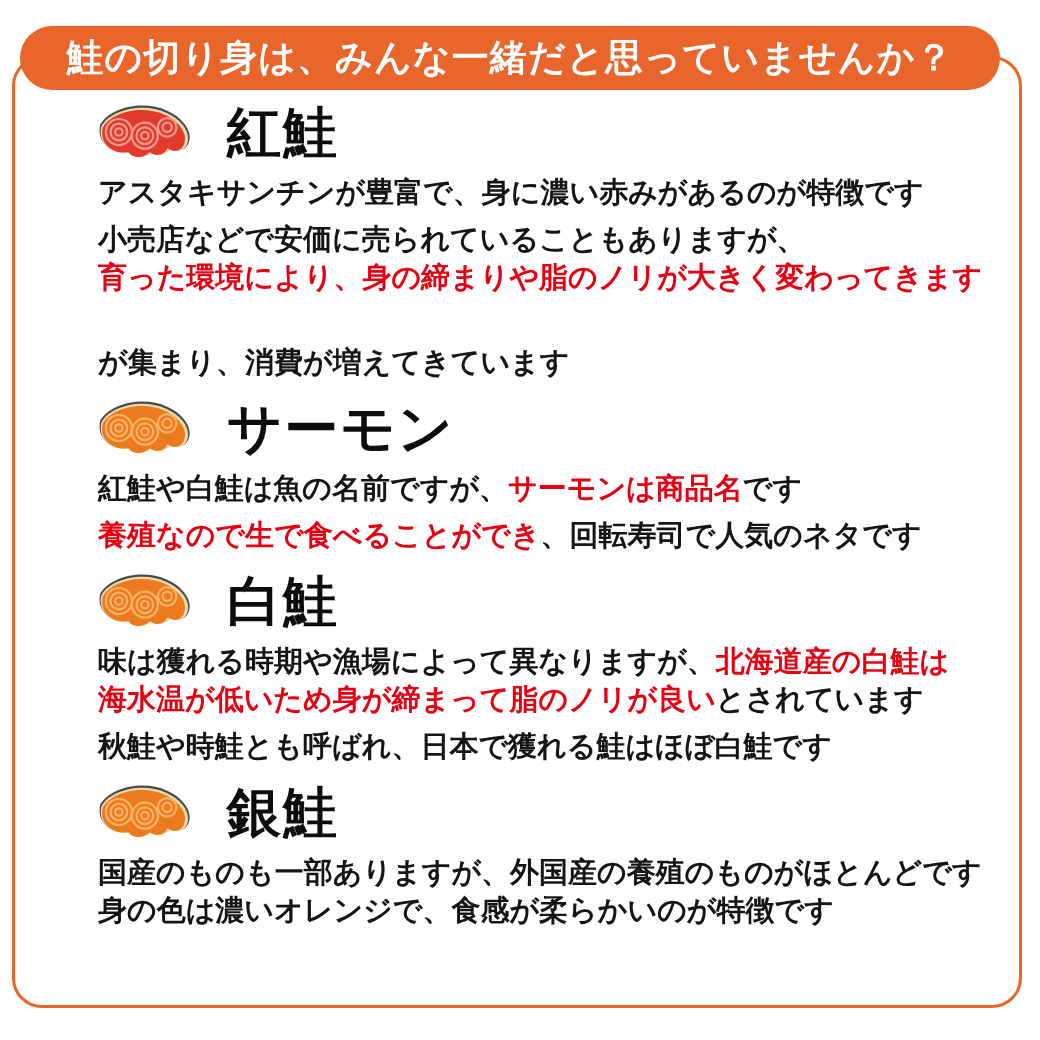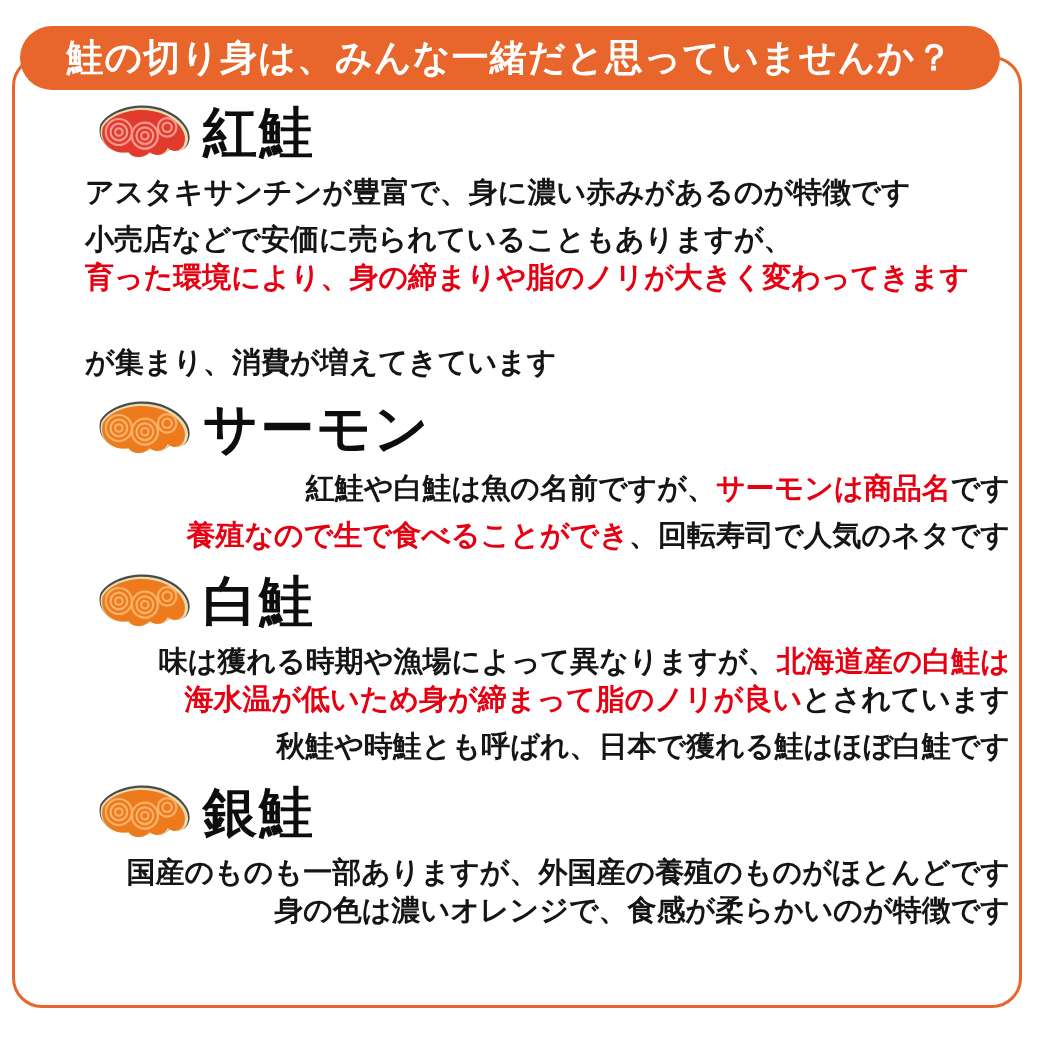--- a/index.html
+++ b/index.html
@@ -24,31 +24,31 @@
     border-radius:32px;
     display:flex;align-items:center;justify-content:center;
     color:#ffffff;font-size:37px;letter-spacing:1px;
     z-index:2;white-space:nowrap;
   }
   .content{
     position:absolute;left:85px;top:100px;width:925px;
     z-index:2;
   }
   .section{margin:0;}
-  .section + .section{margin-top:15px;text-align:right;}
+  .section + .section{margin-top:15px;}
   .section-header{
-    display:flex;align-items:center;gap:8px;
+    display:flex;align-items:center;gap:32px;
     margin:0 6px 6px 6px;height:64px;
   }
   .fillet-icon{width:104px;height:60px;flex:0 0 auto;display:block;}
   .section-title{
     font-size:54px;line-height:60px;letter-spacing:2px;color:#0d0d0d;
   }
   .para{
-    margin:9px 0;
+    margin:9px 13px;
     font-size:29px;line-height:38px;letter-spacing:0px;
     color:var(--text-black,#151515);
   }
   .para .red{color:var(--highlight-red,#e60012);}
 </style>
 </head>
 <body>
 
 <div class="card"></div>
 

